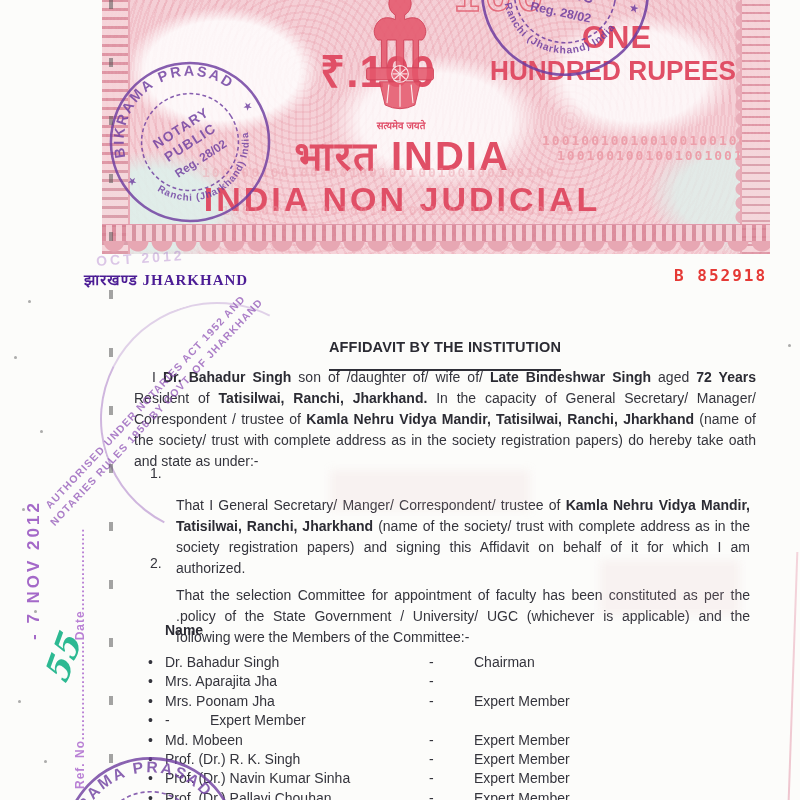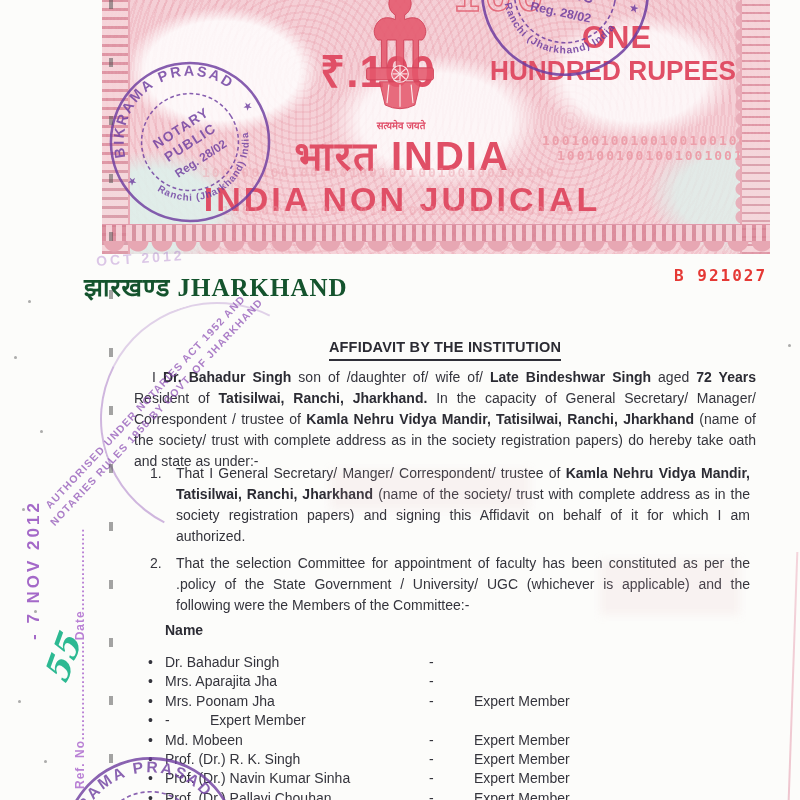--- a/index.html
+++ b/index.html
@@ -55,32 +55,32 @@
     border-left-color:rgba(141,79,181,.4);border-top-color:rgba(141,79,181,.25);border-radius:50%;transform:rotate(-18deg);}
   .date-stamp{left:-60px;top:534px;width:190px;height:22px;transform:rotate(-90deg);
     color:#9550c0;font-size:17px;font-weight:bold;letter-spacing:3px;opacity:.85;white-space:nowrap;}
   .oct-stamp{left:96px;top:250px;color:#9a5cc0;font-size:14px;font-weight:bold;letter-spacing:3px;opacity:.33;transform:rotate(-4deg);white-space:nowrap;}
   .refno{left:-48px;top:652px;width:258px;height:16px;transform:rotate(-90deg);
     color:#a963cc;font-size:12px;font-weight:bold;letter-spacing:1px;opacity:.8;white-space:nowrap;}
   .green-ref{left:40px;top:636px;font-family:"DejaVu Serif",serif;font-style:italic;font-weight:bold;
     font-size:34px;color:#17b287;transform:rotate(-70deg) skewX(-8deg);opacity:.9;}
 
   
-  .state-line{left:84px;top:269px;font-family:"Liberation Serif",serif;font-weight:bold;font-size:25px;color:#14532d;letter-spacing:1px;}
+  .state-line{left:84px;top:269px;font-family:"Liberation Serif",serif;font-weight:bold;font-size:15px;color:#4c1d95;letter-spacing:1px;}
   .serial{left:674px;top:266px;font-family:"DejaVu Sans Mono",monospace;font-size:16px;color:#e53935;letter-spacing:2px;font-weight:bold;}
   .doc{color:#34343c;font-size:14px;line-height:21px;}
   .doc b,.doc .b{font-weight:bold;color:#2b2b33;}
   .title-wrap{left:135px;top:337px;width:620px;text-align:center;}
-  .title{display:inline-block;font-weight:bold;font-size:14.5px;color:#2b2b33;border-bottom:2px solid #2f2f38;padding-bottom:1px;letter-spacing:.2px;}
+  .title{display:inline-block;font-weight:bold;font-size:14.5px;color:#2b2b33;border-bottom:2px solid #2f2f38;padding-bottom:11px;letter-spacing:.2px;}
   .intro{left:134px;top:367px;width:622px;text-align:justify;text-indent:18px;}
   .list-item{display:flex;}
   .li-1{left:150px;top:463px;width:600px;}
   .li-2{left:150px;top:553px;width:600px;}
   .list-num{width:26px;flex:none;}
-  .list-body{flex:1;text-align:justify;}
+  .list-body{flex:1;text-align:justify;margin-top:32px;}
   .committee{left:148px;top:620px;width:606px;}
   .c-head{display:flex;font-weight:bold;color:#2b2b33;}
   .c-rows{margin-top:11px;}
   .c-row{display:flex;height:19.4px;align-items:flex-start;}
   .c-bullet{width:17px;flex:none;}
   .c-name{width:264px;flex:none;}
   .c-dash{width:45px;flex:none;}
   .c-status{flex:1;}
   .c-spacer{width:17px;flex:none;}
 
@@ -130,21 +130,21 @@
     <div class="abs red-txt bharat-india"><span>भारत</span> <span>INDIA</span></div>
     <div class="abs red-txt non-judicial">INDIA NON JUDICIAL</div>
 
     <div class="abs binary" style="left:440px;top:176px;width:200px;">100100100100100100100100100100100100</div>
     <div class="abs binary" style="left:455px;top:191px;width:185px;">100100100100100100100100100100100100</div>
     <div class="abs binary" style="left:100px;top:208px;width:520px;opacity:.45;">100100100100100100100100100100100100</div>
     <div class="abs binary" style="left:120px;top:246px;width:500px;opacity:.4;">100100100100100100100100100100100100</div>
   </div>
 
   <div class="abs state-line"><span>झारखण्ड</span> <span>JHARKHAND</span></div>
-  <div class="abs serial">B 921027</div>
+  <div class="abs serial">B 852918</div>
 
   <div class="abs title-wrap">
     <span class="title doc">AFFIDAVIT BY THE INSTITUTION</span>
   </div>
 
   <div class="abs doc intro"><span>I </span><span class="b">Dr. Bahadur Singh</span><span> son of /daughter of/ wife of/ </span><span class="b">Late Bindeshwar Singh</span><span> aged </span><span class="b">72 Years</span><span> Resident of </span><span class="b">Tatisilwai, Ranchi, Jharkhand.</span><span> In the capacity of General Secretary/ Manager/ Correspondent / trustee of </span><span class="b">Kamla Nehru Vidya Mandir, Tatisilwai, Ranchi, Jharkhand</span><span> (name of the society/ trust with complete address as in the society registration papers) do hereby take oath and state as under:-</span></div>
 
   <div class="abs doc list-item li-1">
     <span class="list-num">1.</span>
     <span class="list-body"><span>That I General Secretary/ Manger/ Correspondent/ trustee of </span><span class="b">Kamla Nehru Vidya Mandir, Tatisilwai, Ranchi, Jharkhand</span><span> (name of the society/ trust with complete address as in the society registration papers) and signing this Affidavit on behalf of it for which I am authorized.</span></span>
@@ -159,20 +159,21 @@
     <div class="c-head">
       <span class="c-spacer"></span>
       <span class="c-name">Name</span>
     </div>
     <div class="c-rows">
 
         <div class="c-row">
           <span class="c-bullet">•</span>
           <span class="c-name">Dr. Bahadur Singh</span>
           <span class="c-dash">-</span>
+          <span class="c-status">Chairman</span>
         </div>
 
         <div class="c-row">
           <span class="c-bullet">•</span>
           <span class="c-name">Mrs. Aparajita Jha</span>
           <span class="c-dash">-</span>
         </div>
 
         <div class="c-row">
           <span class="c-bullet">•</span>

